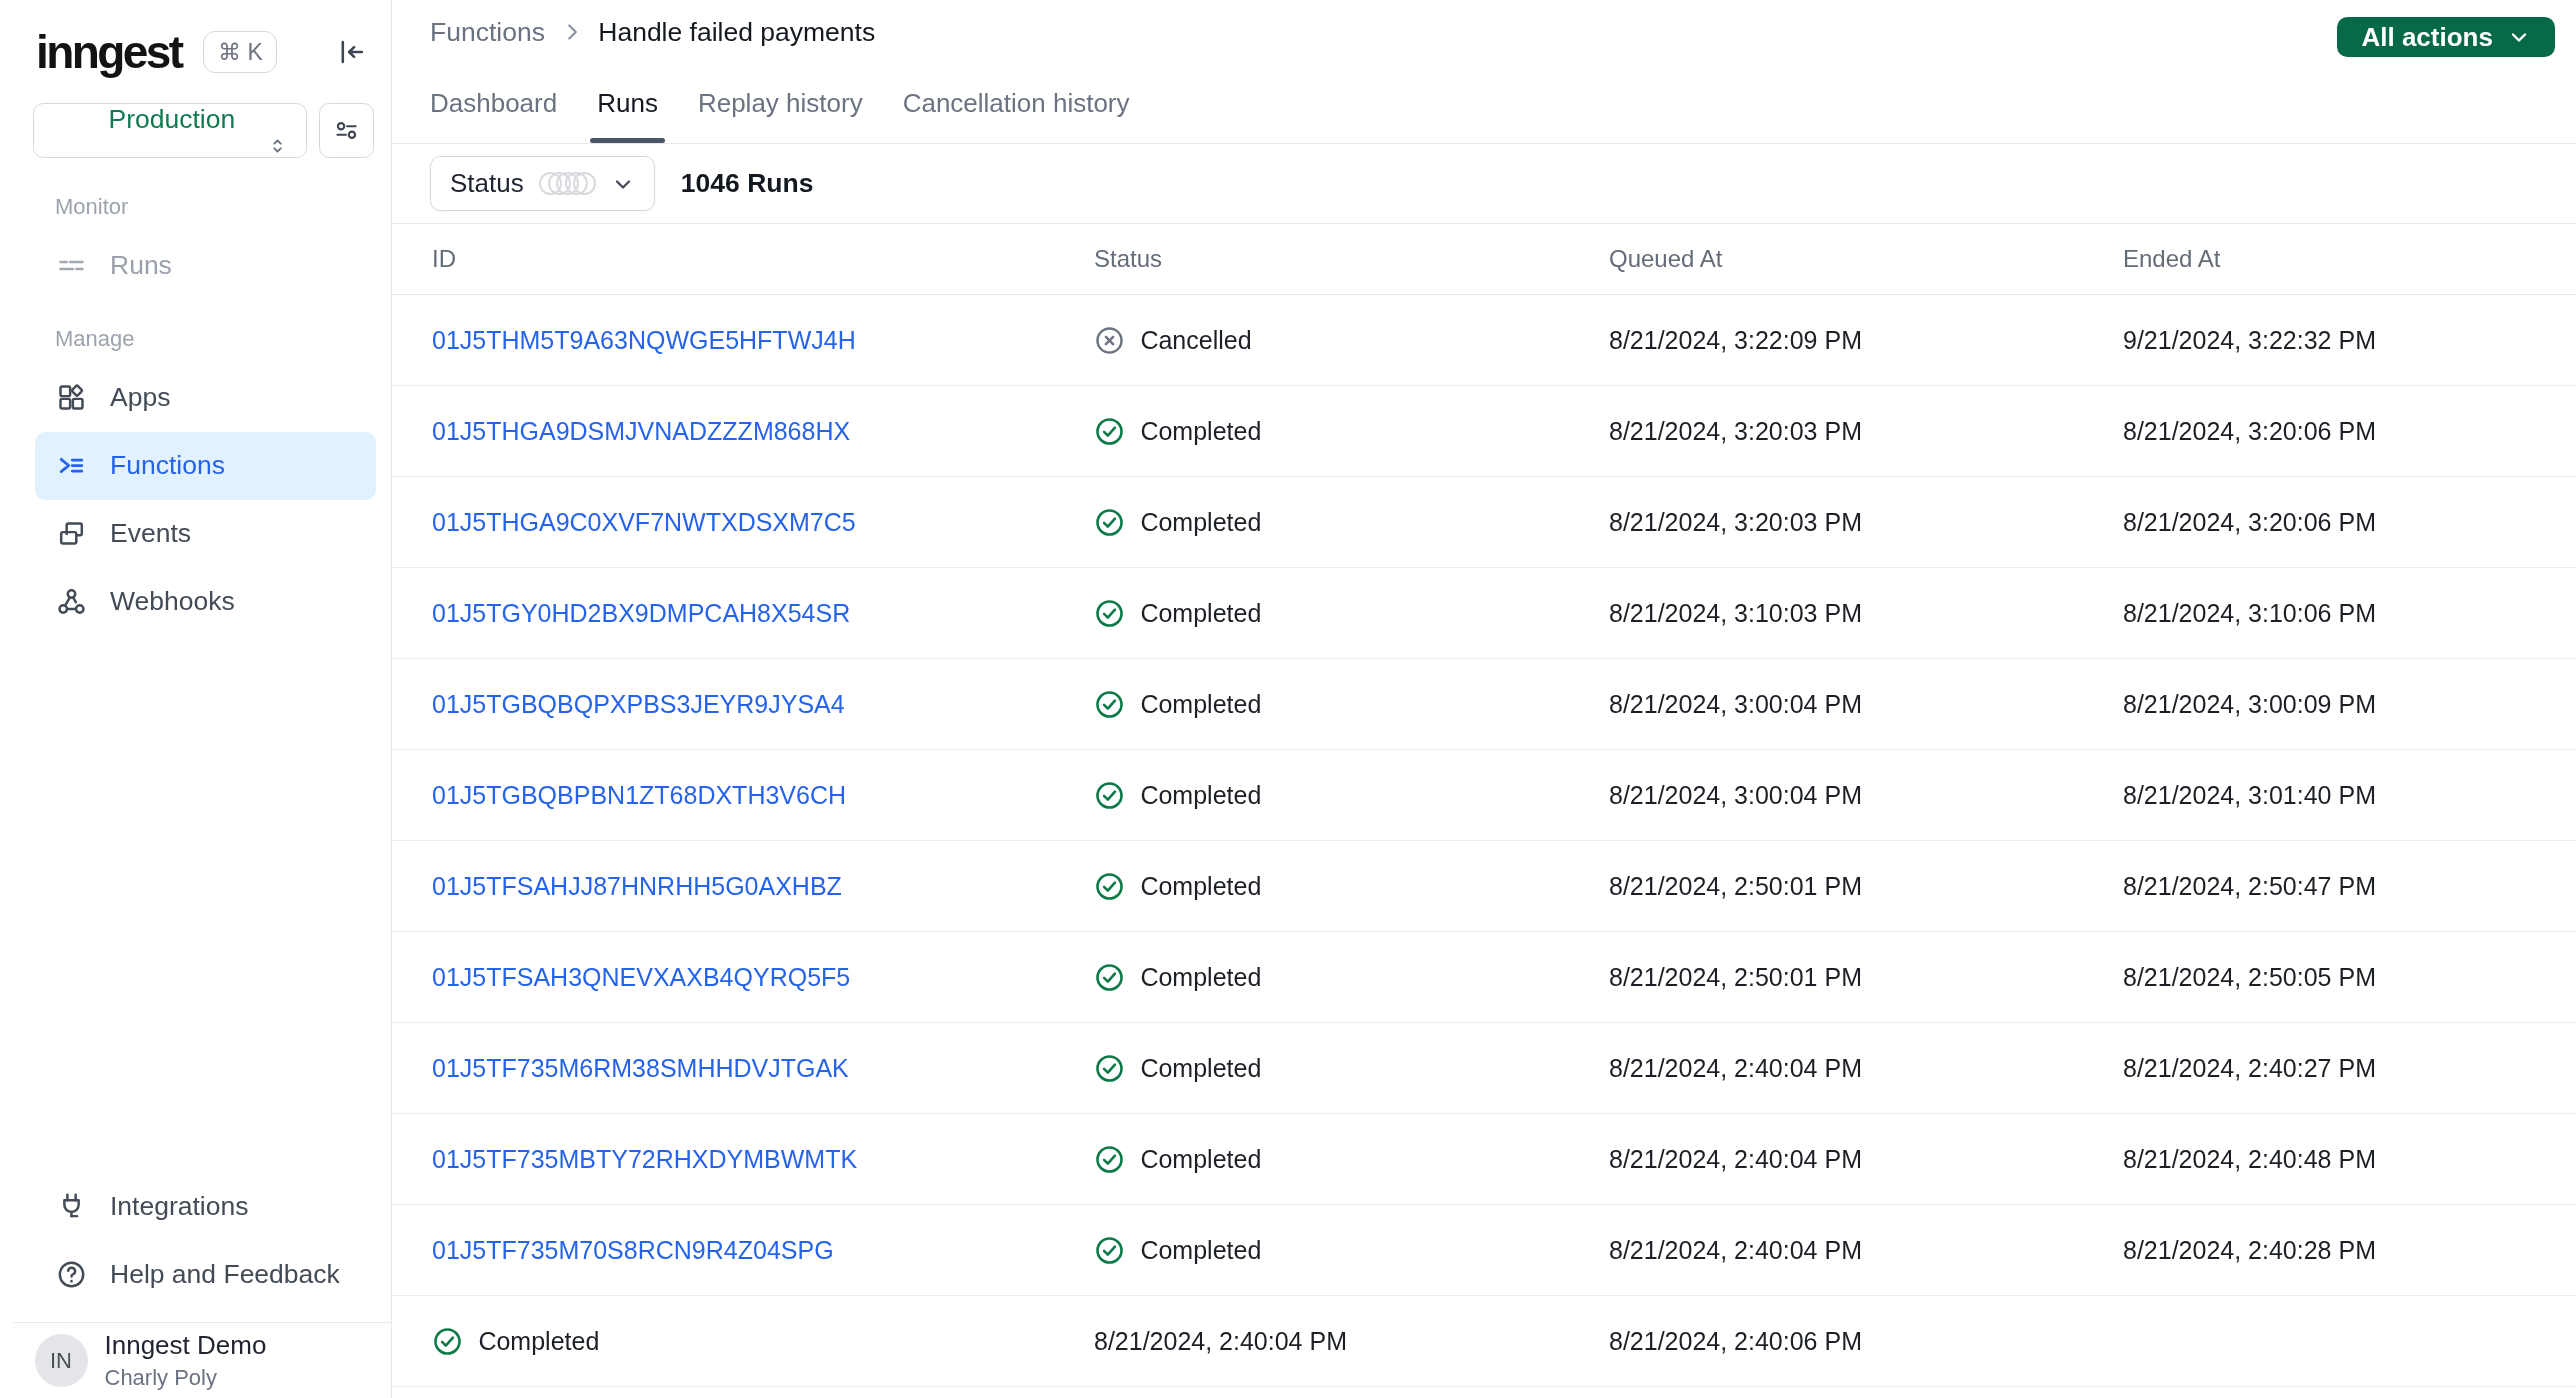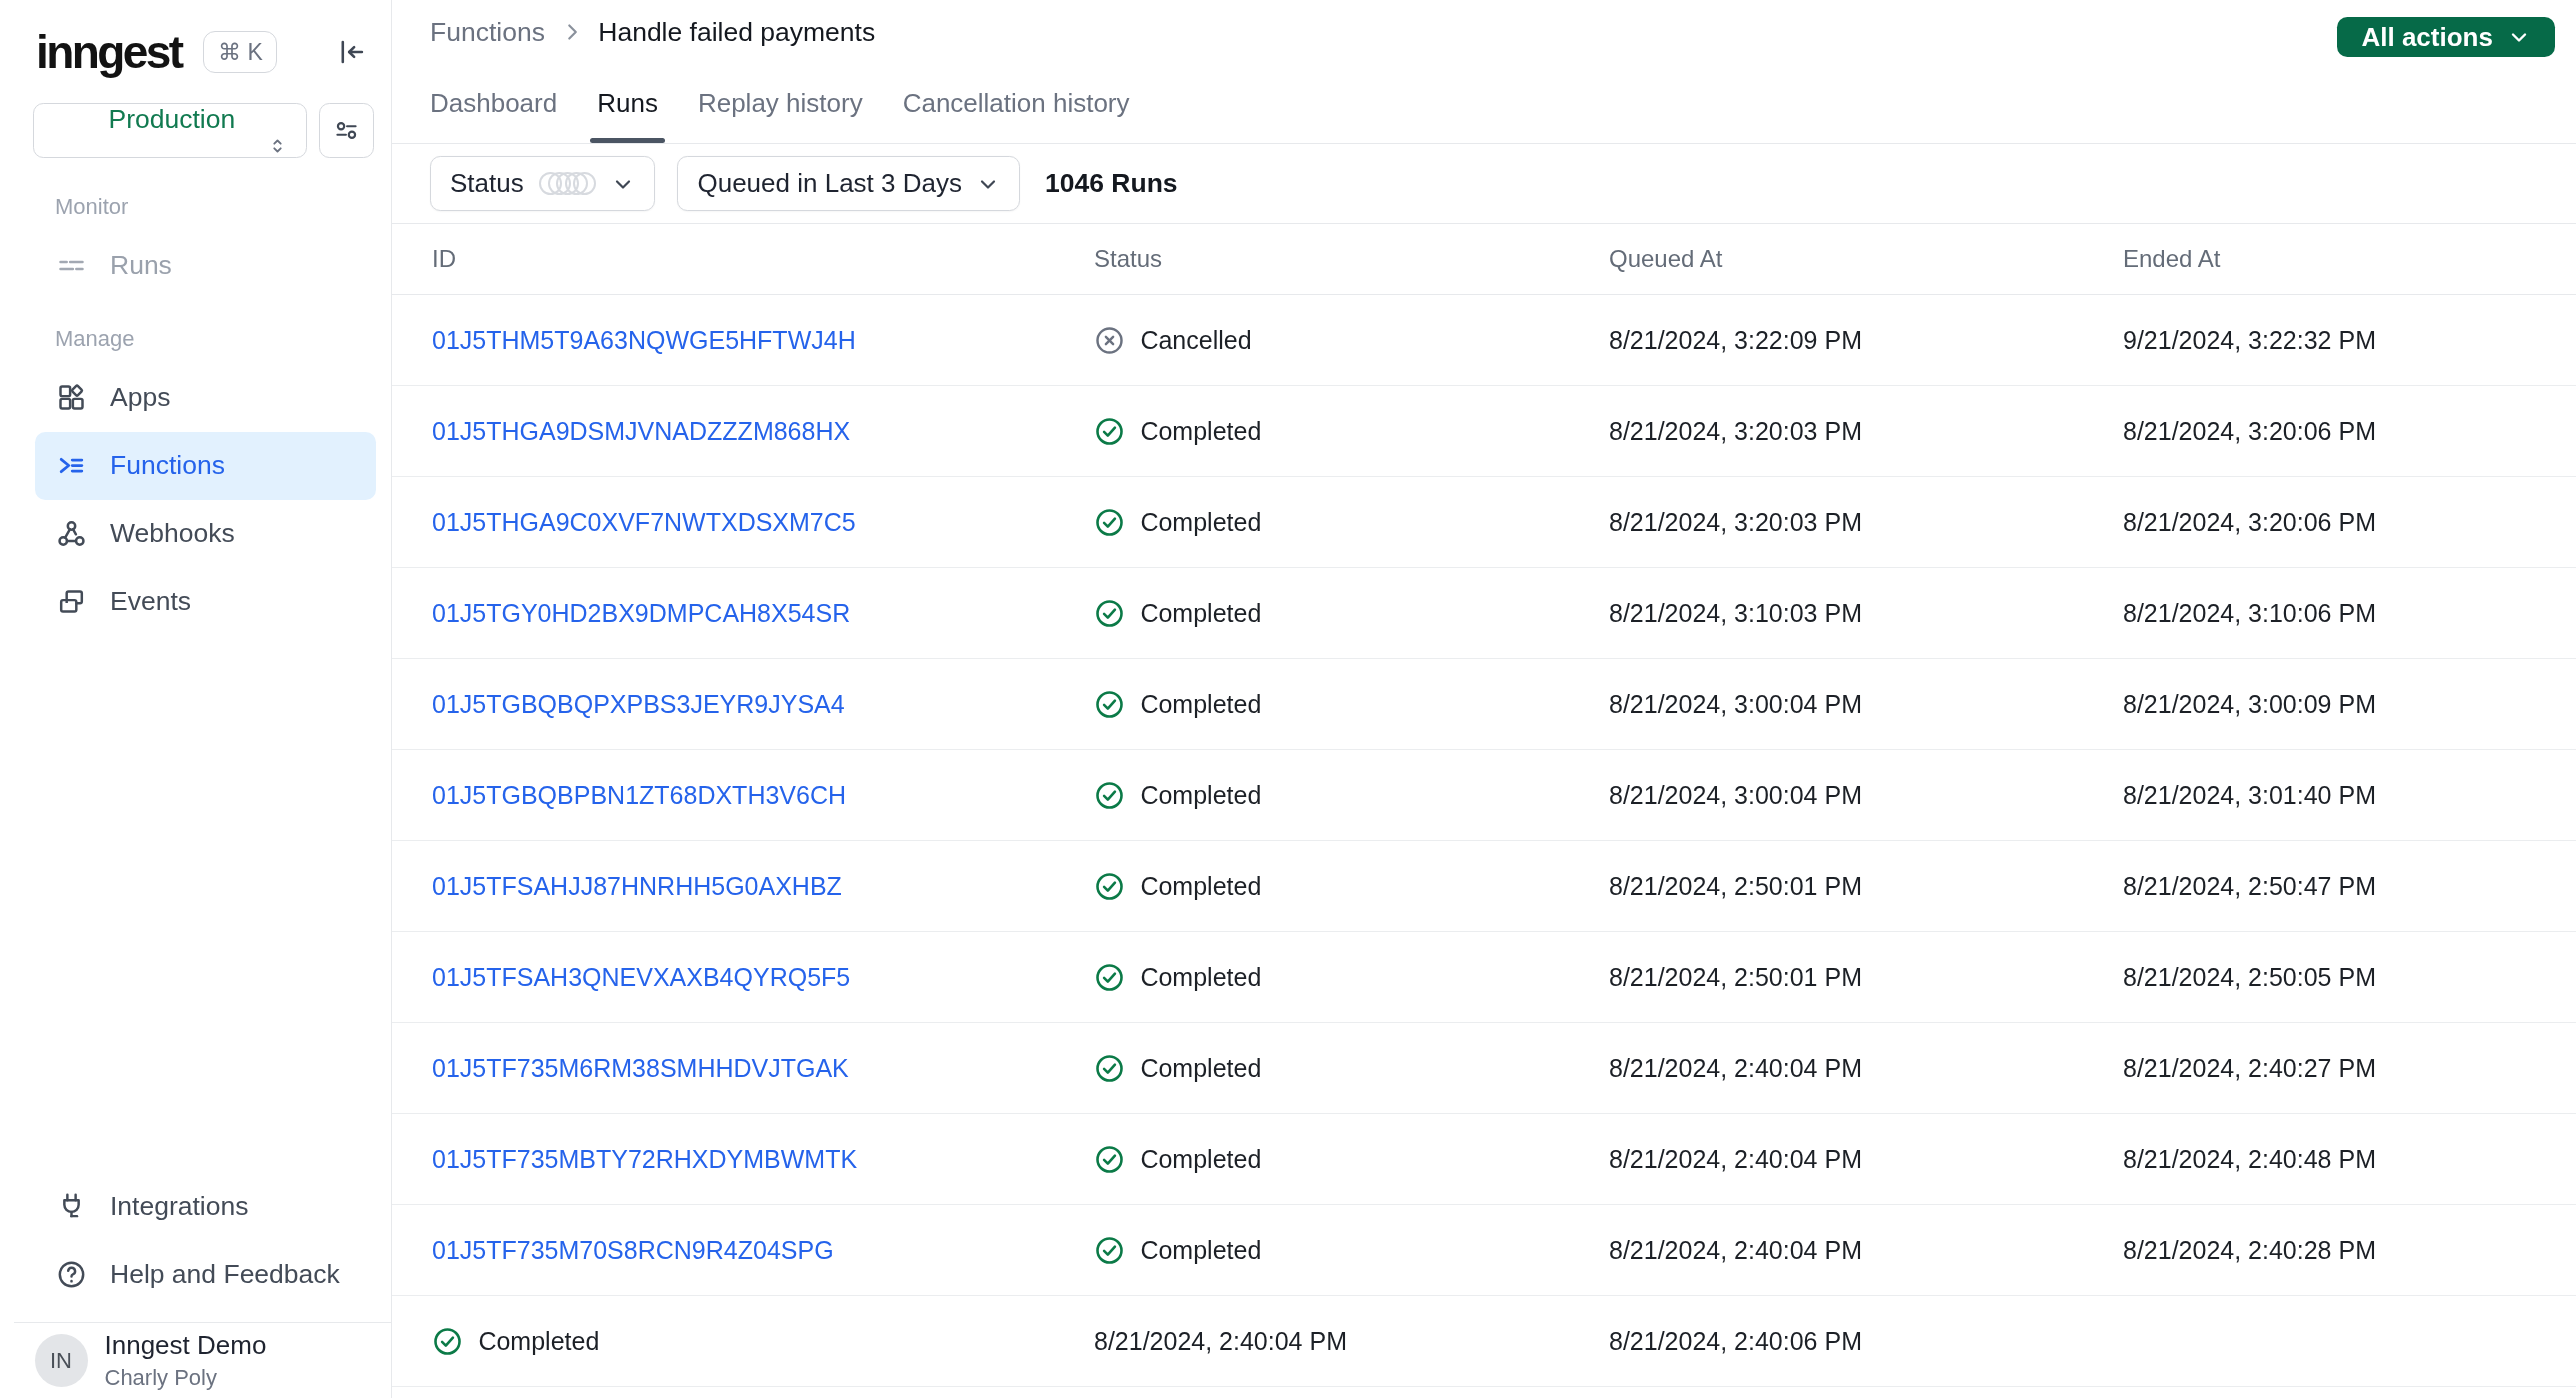--- a/index.html
+++ b/index.html
@@ -163,40 +163,40 @@
             <path d="M12.5 8h7"></path>
               <path d="M12.5 12h7"></path>
               <path d="M12.5 16h7"></path>
           </svg>
         </span>
         <span>Functions</span>
       </div>
 
       <div class="nav-item">
         <span class="ic">
+          <svg width="33" height="33" viewBox="0 0 24 24" fill="none" stroke="#434B57" stroke-width="1.8" stroke-linejoin="round">
+            <path d="M8.5 13V6a1.3 1.3 0 0 1 1.3-1.3h8.4A1.3 1.3 0 0 1 19.5 6v6a1.3 1.3 0 0 1-1.3 1.3H15"></path>
+            <rect x="4.5" y="11" width="11" height="8.3" rx="1.3"></rect>
+          </svg>
+        </span>
+        <span>Events</span>
+      </div>
+
+      <div class="nav-item">
+        <span class="ic">
           <svg width="33" height="33" viewBox="0 0 24 24" fill="none" stroke="#434B57" stroke-width="1.8" stroke-linecap="round">
             <circle cx="12" cy="6.5" r="2.7"></circle>
               <circle cx="6" cy="17.5" r="2.7"></circle>
               <circle cx="18" cy="17.5" r="2.7"></circle>
             <path d="M10.8 9 7.4 15"></path>
               <path d="M13.2 9l2 3.6"></path>
               <path d="M9 17.5h6"></path>
           </svg>
         </span>
         <span>Webhooks</span>
-      </div>
-
-      <div class="nav-item">
-        <span class="ic">
-          <svg width="33" height="33" viewBox="0 0 24 24" fill="none" stroke="#434B57" stroke-width="1.8" stroke-linejoin="round">
-            <path d="M8.5 13V6a1.3 1.3 0 0 1 1.3-1.3h8.4A1.3 1.3 0 0 1 19.5 6v6a1.3 1.3 0 0 1-1.3 1.3H15"></path>
-            <rect x="4.5" y="11" width="11" height="8.3" rx="1.3"></rect>
-          </svg>
-        </span>
-        <span>Events</span>
       </div>
     </nav>
 
     <div class="sidebar-spacer"></div>
 
     <div class="sidebar-footer">
       <div class="nav-item">
         <span class="ic">
           <svg width="33" height="33" viewBox="0 0 24 24" fill="none" stroke="#434B57" stroke-width="1.8" stroke-linecap="round" stroke-linejoin="round">
             <path d="M9 3.5v4"></path>
@@ -260,26 +260,20 @@
           <span class="ring"></span>
             <span class="ring"></span>
             <span class="ring"></span>
             <span class="ring"></span>
             <span class="ring"></span>
         </span>
         <svg width="24" height="24" viewBox="0 0 24 24" fill="none" stroke="#3F4754" stroke-width="2.2" stroke-linecap="round" stroke-linejoin="round">
           <path d="M6 9.5 12 15.5l6-6"></path>
         </svg>
       </div>
-      <div class="filter-btn">
-        <span>Queued in Last 3 Days</span>
-        <svg width="24" height="24" viewBox="0 0 24 24" fill="none" stroke="#3F4754" stroke-width="2.2" stroke-linecap="round" stroke-linejoin="round">
-          <path d="M6 9.5 12 15.5l6-6"></path>
-        </svg>
-      </div>
       <span class="runs-count">1046 Runs</span>
     </div>
 
     <div class="table-header">
       <span class="th">ID</span>
       <span class="th">Status</span>
       <span class="th">Queued At</span>
       <span class="th">Ended At</span>
     </div>
 

